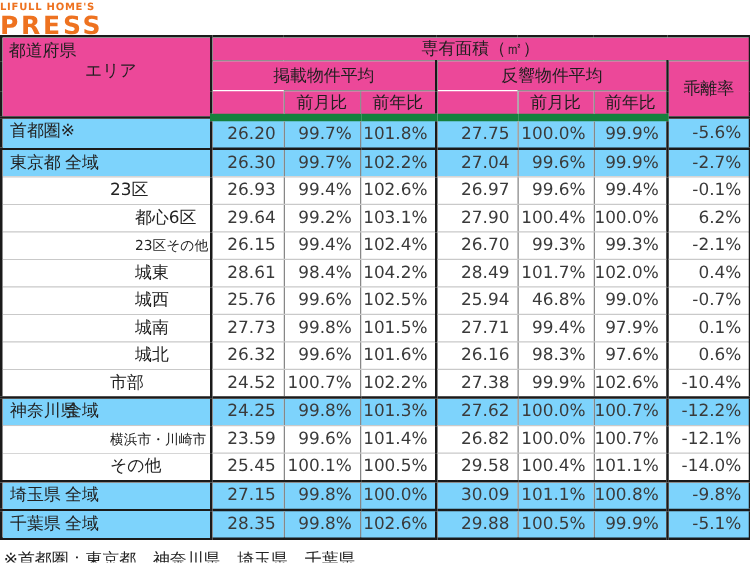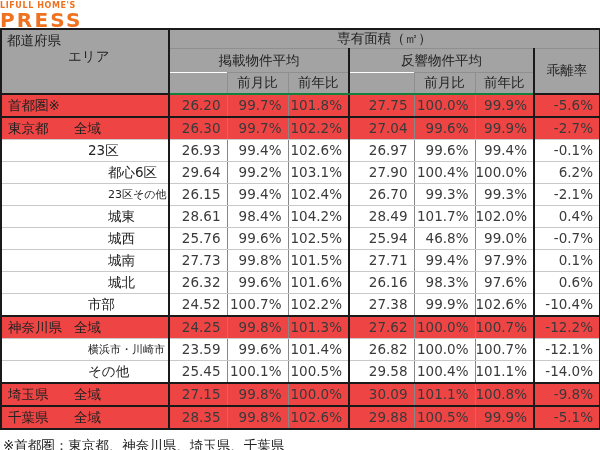--- a/index.html
+++ b/index.html
@@ -16,48 +16,48 @@
   .logo{padding:2px 3px 0 0;color:#ee7220;line-height:1;text-align:left;width:97px;flex:none;}
   .logo-top{font-size:8px;font-weight:bold;letter-spacing:0.6px;white-space:nowrap;}
   .logo-main{font-size:20px;font-weight:800;letter-spacing:2.2px;margin-top:0px;white-space:nowrap;}
 
   table{
     border-collapse:collapse;table-layout:fixed;width:599px;
     border:2px solid #1a1a1a;
   }
   th,td{padding:0;margin:0;overflow:hidden;white-space:nowrap;font-weight:normal;}
   thead th{
-    background:#a3a3a3;font-size:13.5px;color:#1f1f1f;
+    background:#ec4899;font-size:13.5px;color:#1f1f1f;
     border:1px solid #8f8f8f;text-align:center;
   }
   thead tr.h1{height:18px;}
   thead tr.h2{height:24px;}
   thead tr.h3{height:21px;}
-  thead tr.h3 th{border-bottom:2px solid #15803d;}
+  thead tr.h3 th{border-bottom:6px solid #15803d;}
   th.area-h{text-align:left;vertical-align:top;position:relative;}
   th.area-h .pref{position:absolute;left:5px;top:2px;}
   th.area-h .ind1{position:absolute;left:66px;top:18px;}
   .thick-r{border-right:2px solid #1a1a1a !important;}
   .thick-l{border-left:2px solid #1a1a1a !important;}
   th.noline{border-top:hidden;}
 
   tbody td{
     font-size:13.5px;color:#3a3a3a;height:21px;line-height:21px;
     border:1px solid;border-color:#c9c9c9 #878787;
     background:#ffffff;
   }
   tbody td.num{text-align:right;padding-right:6px;}
   tbody td.area-cell{position:relative;color:#222;border-right:2px solid #1a1a1a;}
   tbody td.area-cell span{position:absolute;top:0;line-height:21px;}
   .pref0{left:6px;}
-  .ind1{left:72px;}
+  .ind1{left:50px;}
   .ind2{left:86px;text-align:center;}
   .ind3{left:106px;}
   .sm{font-size:11px;}
-  tbody tr.group td{background:#ef4444;border-top:2px solid #1a1a1a;}
+  tbody tr.group td{background:#7dd3fc;border-top:2px solid #1a1a1a;}
 
   .footnote{font-size:13.5px;color:#222;padding:7px 0 0 3px;}
 </style>
 </head>
 <body>
 
 <div class="titlebar">
   <div class="logo">
     <div class="logo-top" style="color: rgb(238, 114, 32);">LIFULL HOME'S</div>
     <div class="logo-main" style="color: rgb(238, 114, 32);">PRESS</div>

